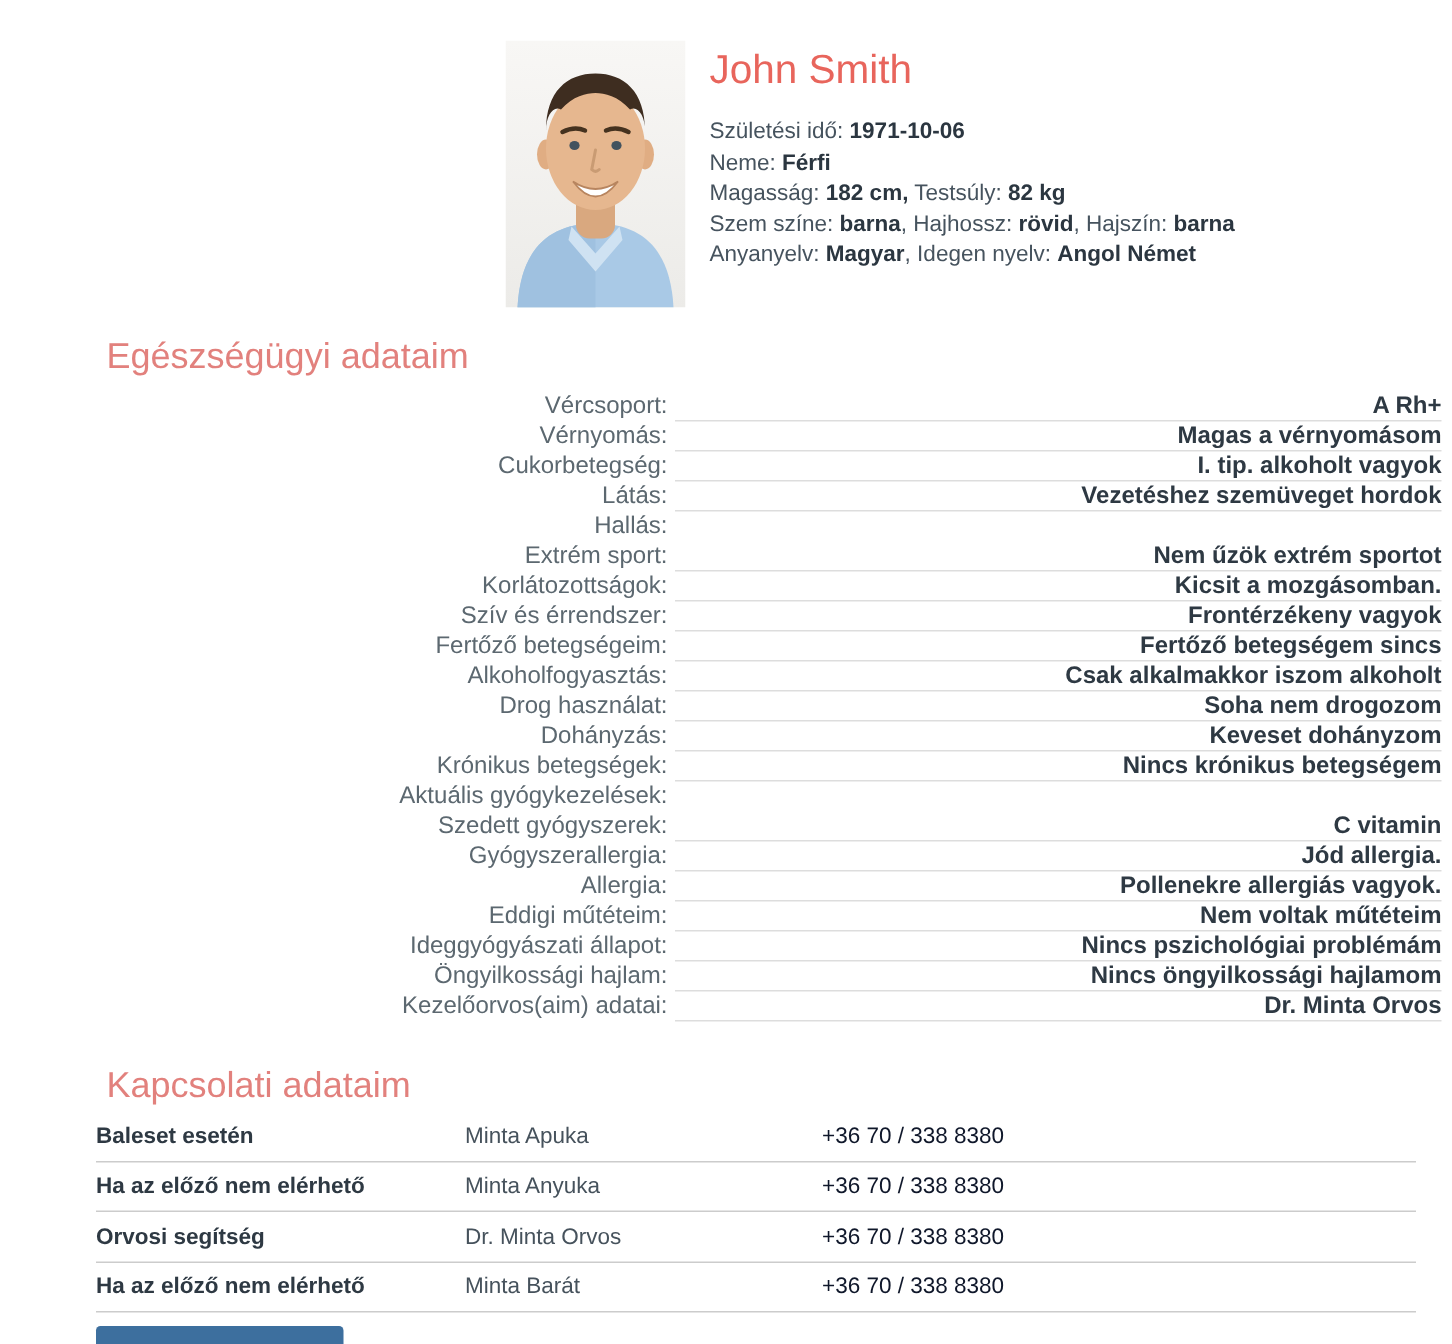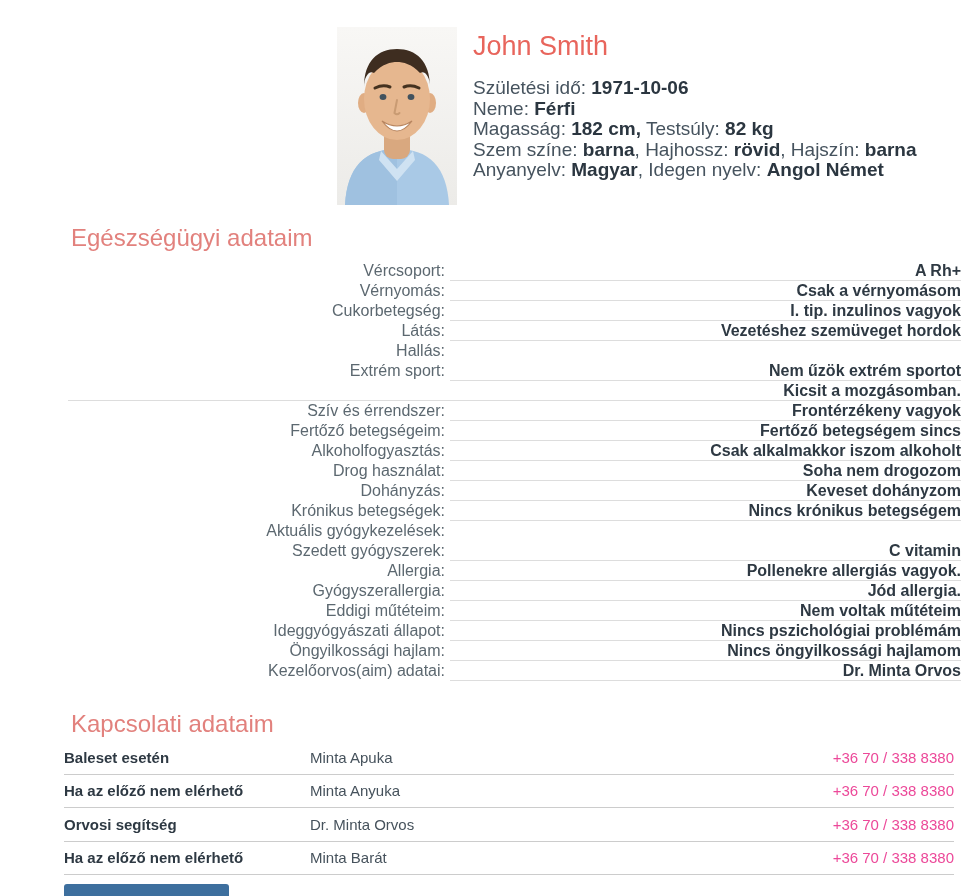--- a/index.html
+++ b/index.html
@@ -14,41 +14,41 @@
   html,body{margin:0;padding:0;background:#fff;}
   .page{position:relative;width:968px;height:896px;background:#ffffff;overflow:hidden;
         font-family:"Liberation Sans",sans-serif;}
 
   
   .profile-header{position:absolute;left:337px;top:27px;display:flex;}
   .photo{width:120px;height:178px;flex:0 0 auto;}
   .photo svg{display:block;}
   .header-info{margin-left:16px;width:490px;}
   .name{margin:4px 0 16px 0;font-size:27px;font-weight:400;line-height:31px;color:var(--accent-name);}
-  .details{margin-top:4px;font-size:19px;line-height:20.5px;color:#46535e;}
+  .details{margin-top:4px;font-size:15px;line-height:20.5px;color:#46535e;}
   .details .bold{font-weight:700;color:#2b3640;}
 
   
   .section{position:absolute;left:63px;margin:8px;font-size:24px;font-weight:400;line-height:28px;color:var(--accent-section);}
   #health-title{top:216px;}
   #contacts-title{top:702px;}
 
   
   .health-list{position:absolute;left:63px;right:7px;top:261px;}
   .health-row{display:flex;height:20px;font-size:16px;line-height:19px;}
   .health-label{width:382px;text-align:right;color:var(--label);white-space:nowrap;}
   .health-value{flex:1;margin-left:5px;padding-left:4px;font-weight:700;color:var(--value);
                 border-bottom:1px solid var(--divider);white-space:nowrap;text-align:right;}
 
   
-  .contact-table{position:absolute;left:64px;right:14px;top:741px;}
+  .contact-table{position:absolute;left:64px;right:24px;top:741px;}
   .contact-row{display:flex;align-items:center;height:32.5px;border-bottom:1px solid var(--divider-dark);font-size:15px;}
   .contact-role{width:246px;font-weight:700;color:var(--value);}
   .contact-name{width:238px;color:#46525c;}
-  .contact-phone{flex:1;color:#ec4899;text-align:right;}
+  .contact-phone{flex:1;color:#0f172a;}
 
   
   .partial-button{position:absolute;left:64px;bottom:0;width:165px;height:12px;
                   background:var(--button-blue);border-radius:3px 3px 0 0;}
 </style>
 </head>
 <body>
 
 <div class="page">
 
@@ -101,38 +101,39 @@
   </div>
 
   <h2 class="section" id="health-title">Egészségügyi adataim</h2>
   <div class="health-list" id="health-rows">
       <div class="health-row">
         <span class="health-label">Vércsoport:</span>
         <span class="health-value">A Rh+</span>
       </div>
       <div class="health-row">
         <span class="health-label">Vérnyomás:</span>
-        <span class="health-value">Csak a vérnyomásom</span>
+        <span class="health-value">Magas a vérnyomásom</span>
       </div>
       <div class="health-row">
         <span class="health-label">Cukorbetegség:</span>
-        <span class="health-value">I. tip. inzulinos vagyok</span>
+        <span class="health-value">I. tip. alkoholt vagyok</span>
       </div>
       <div class="health-row">
         <span class="health-label">Látás:</span>
         <span class="health-value">Vezetéshez szemüveget hordok</span>
       </div>
       <div class="health-row">
         <span class="health-label">Hallás:</span>
       </div>
       <div class="health-row">
         <span class="health-label">Extrém sport:</span>
         <span class="health-value">Nem űzök extrém sportot</span>
       </div>
       <div class="health-row">
+        <span class="health-label">Korlátozottságok:</span>
         <span class="health-value">Kicsit a mozgásomban.</span>
       </div>
       <div class="health-row">
         <span class="health-label">Szív és érrendszer:</span>
         <span class="health-value">Frontérzékeny vagyok</span>
       </div>
       <div class="health-row">
         <span class="health-label">Fertőző betegségeim:</span>
         <span class="health-value">Fertőző betegségem sincs</span>
       </div>
@@ -153,28 +154,28 @@
         <span class="health-value">Nincs krónikus betegségem</span>
       </div>
       <div class="health-row">
         <span class="health-label">Aktuális gyógykezelések:</span>
       </div>
       <div class="health-row">
         <span class="health-label">Szedett gyógyszerek:</span>
         <span class="health-value">C vitamin</span>
       </div>
       <div class="health-row">
+        <span class="health-label">Gyógyszerallergia:</span>
+        <span class="health-value">Jód allergia.</span>
+      </div>
+      <div class="health-row">
         <span class="health-label">Allergia:</span>
         <span class="health-value">Pollenekre allergiás vagyok.</span>
       </div>
       <div class="health-row">
-        <span class="health-label">Gyógyszerallergia:</span>
-        <span class="health-value">Jód allergia.</span>
-      </div>
-      <div class="health-row">
         <span class="health-label">Eddigi műtéteim:</span>
         <span class="health-value">Nem voltak műtéteim</span>
       </div>
       <div class="health-row">
         <span class="health-label">Ideggyógyászati állapot:</span>
         <span class="health-value">Nincs pszichológiai problémám</span>
       </div>
       <div class="health-row">
         <span class="health-label">Öngyilkossági hajlam:</span>
         <span class="health-value">Nincs öngyilkossági hajlamom</span>

